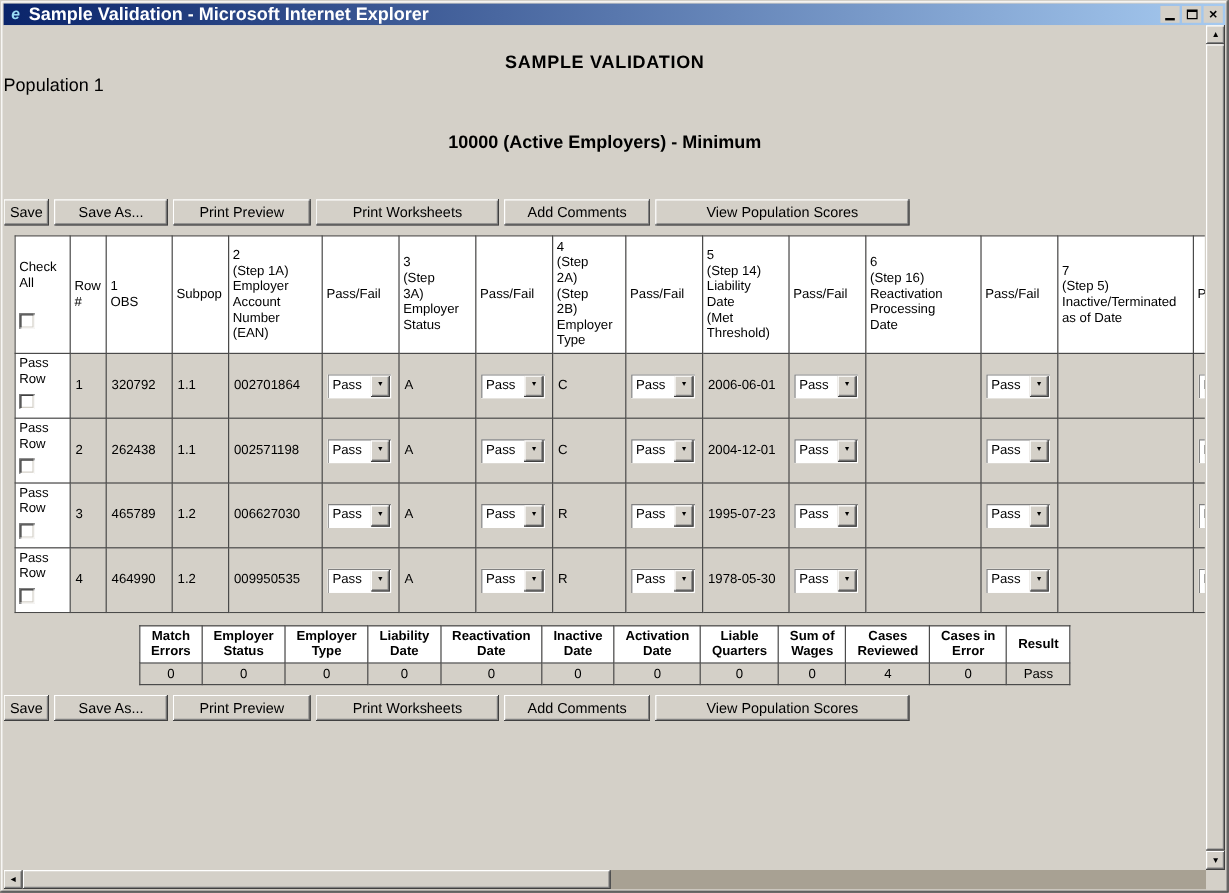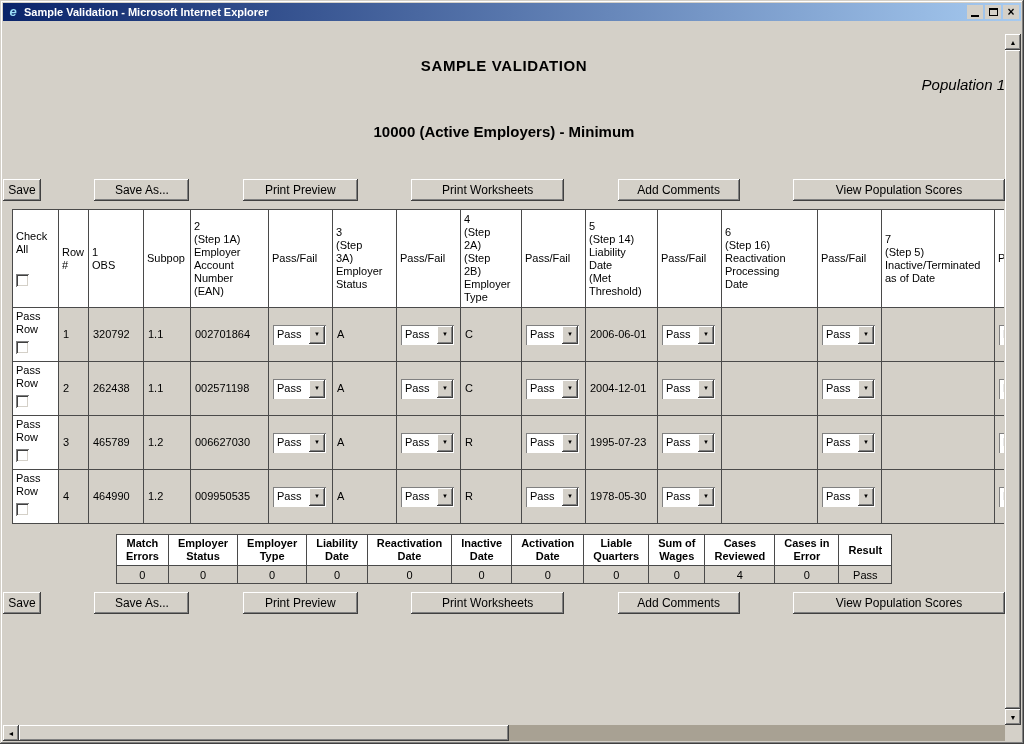--- a/index.html
+++ b/index.html
@@ -8,40 +8,40 @@
 
   .window { width:1024px; height:744px; background:#d4d0c8; padding:3px;
             box-shadow: inset -1px -1px 0 #404040, inset 1px 1px 0 #d4d0c8, inset -2px -2px 0 #808080, inset 2px 2px 0 #ffffff;
             display:flex; flex-direction:column; }
 
   
   .titlebar { height:18px; flex:0 0 18px; background:linear-gradient(to right,#0a246a,#a6caf0);
               display:flex; align-items:center; padding:0 2px; }
   .tb-logo { width:16px; height:14px; color:#9adcf5; font-weight:bold; font-style:italic; font-size:13px;
              line-height:13px; text-align:center; flex:0 0 16px; }
-  .tb-title { color:#ffffff; font-weight:bold; font-size:11px; padding-left:3px; flex:1;
+  .tb-title { color:#ffffff; font-weight:bold; font-size:15px; padding-left:3px; flex:1;
               white-space:nowrap; overflow:hidden; }
   .tb-btn { width:16px; height:14px; background:#d4d0c8; flex:0 0 16px; margin-left:2px;
             display:flex; align-items:center; justify-content:center; border:none; font-family:inherit; }
   .glyph-min { display:block; width:8px; height:2px; background:#000; margin-top:8px; }
   .glyph-max { display:block; width:9px; height:8px; border:1px solid #000; border-top:2px solid #000; }
   .glyph-close { font-size:12px; font-weight:bold; line-height:10px; color:#000; }
 
   
   .client { flex:1; display:flex; flex-direction:column; min-height:0; }
-  .body-row { flex:1; display:flex; min-height:0;margin-top:13px; }
+  .body-row { flex:1; display:flex; min-height:0; }
   .page { flex:1; overflow:hidden; background:#d4d0c8; padding-top:22px; }
 
   
   .h-title { text-align:center; font-size:15px; font-weight:bold; letter-spacing:.6px; line-height:19px; }
-  .h-pop   { text-align:right; font-size:15px; line-height:19px;font-style:italic; }
+  .h-pop   { text-align:left; font-size:15px; line-height:19px; }
   .h-sub   { text-align:center; font-size:15px; font-weight:bold; margin-top:28px; line-height:19px; }
 
   
-  .toolbar { display:flex; justify-content:space-between; gap:20px; }
+  .toolbar { display:flex; justify-content:flex-start; gap:4px; }
   .toolbar-top { margin-top:38px; }
   .toolbar-bottom { margin-top:8px; }
   .btn { height:22px; background:#d4d0c8; border:none; font-family:inherit; font-size:12px; color:#000;
          display:flex; align-items:center; justify-content:center;
          box-shadow: inset -1px -1px 0 #404040, inset 1px 1px 0 #ffffff, inset -2px -2px 0 #808080, inset 2px 2px 0 #d4d0c8; }
   .btn-save{width:38px} .btn-saveas{width:95px} .btn-preview{width:115px}
   .btn-worksheets{width:153px} .btn-comments{width:122px} .btn-scores{width:212px}
 
   
   .tablewrap { margin:8px 0 0 9px; width:992px; overflow:hidden; }

